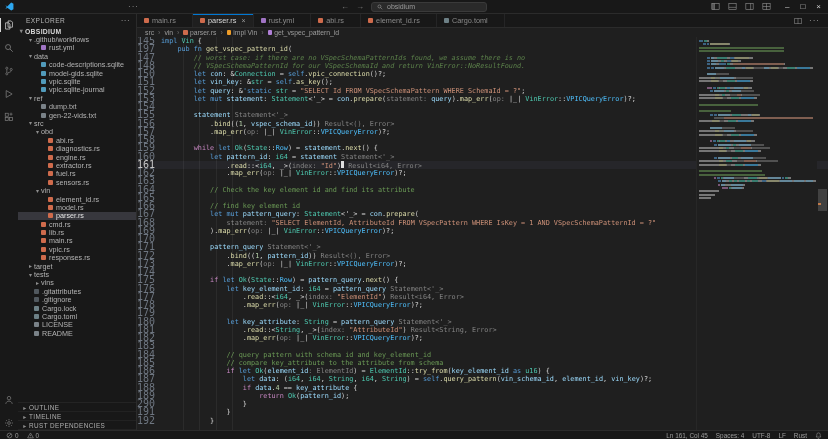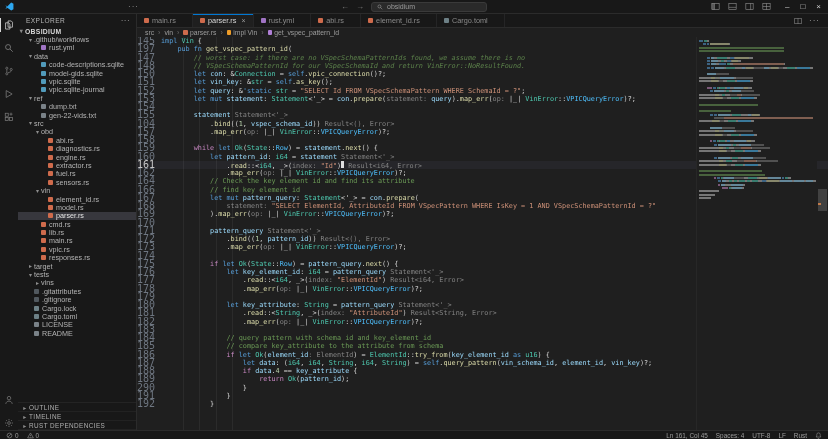--- a/index.html
+++ b/index.html
@@ -499,21 +499,21 @@
           </div>
           <div class="cl">
             <span class="ln">154</span>
             <span class="lc"></span>
           </div>
           <div class="cl">
             <span class="ln">155</span>
             <span class="lc"><span class="tk-p">        </span><span class="tk-v">statement</span><span class="tk-h"> Statement&lt;'_&gt;</span></span>
           </div>
           <div class="cl">
-            <span class="ln">104</span>
+            <span class="ln">156</span>
             <span class="lc"><span class="tk-p">            .</span><span class="tk-f">bind</span><span class="tk-p">((</span><span class="tk-n">1</span><span class="tk-p">, </span><span class="tk-v">vspec_schema_id</span><span class="tk-p">))</span><span class="tk-h"> Result&lt;(), Error&gt;</span></span>
           </div>
           <div class="cl">
             <span class="ln">157</span>
             <span class="lc"><span class="tk-p">            .</span><span class="tk-f">map_err</span><span class="tk-p">(</span><span class="tk-h">op: </span><span class="tk-p">|_| </span><span class="tk-t">VinError</span><span class="tk-p">::</span><span class="tk-e">VPICQueryError</span><span class="tk-p">)?;</span></span>
           </div>
           <div class="cl">
             <span class="ln">158</span>
             <span class="lc"></span>
           </div>
@@ -527,22 +527,30 @@
           </div>
           <div class="cl current">
             <span class="ln">161</span>
             <span class="lc"><span class="tk-p">                .</span><span class="tk-f">read</span><span class="tk-p">::&lt;</span><span class="tk-t">i64</span><span class="tk-p">, _&gt;(</span><span class="tk-h">index: </span><span class="tk-s">"Id"</span><span class="tk-p">)</span><span class="cursor"></span><span class="tk-h"> Result&lt;i64, Error&gt;</span></span>
           </div>
           <div class="cl">
             <span class="ln">162</span>
             <span class="lc"><span class="tk-p">                .</span><span class="tk-f">map_err</span><span class="tk-p">(</span><span class="tk-h">op: </span><span class="tk-p">|_| </span><span class="tk-t">VinError</span><span class="tk-p">::</span><span class="tk-e">VPICQueryError</span><span class="tk-p">)?;</span></span>
           </div>
           <div class="cl">
+            <span class="ln">163</span>
+            <span class="lc"></span>
+          </div>
+          <div class="cl">
             <span class="ln">164</span>
             <span class="lc"><span class="tk-m">            // Check the key element id and find its attribute</span></span>
+          </div>
+          <div class="cl">
+            <span class="ln">165</span>
+            <span class="lc"></span>
           </div>
           <div class="cl">
             <span class="ln">166</span>
             <span class="lc"><span class="tk-m">            // find key element id</span></span>
           </div>
           <div class="cl">
             <span class="ln">167</span>
             <span class="lc"><span class="tk-p">            </span><span class="tk-k">let</span><span class="tk-p"> </span><span class="tk-k">mut</span><span class="tk-p"> </span><span class="tk-v">pattern_query</span><span class="tk-p">: </span><span class="tk-t">Statement</span><span class="tk-p">&lt;'_&gt; = </span><span class="tk-v">con</span><span class="tk-p">.</span><span class="tk-f">prepare</span><span class="tk-p">(</span></span>
           </div>
           <div class="cl">

